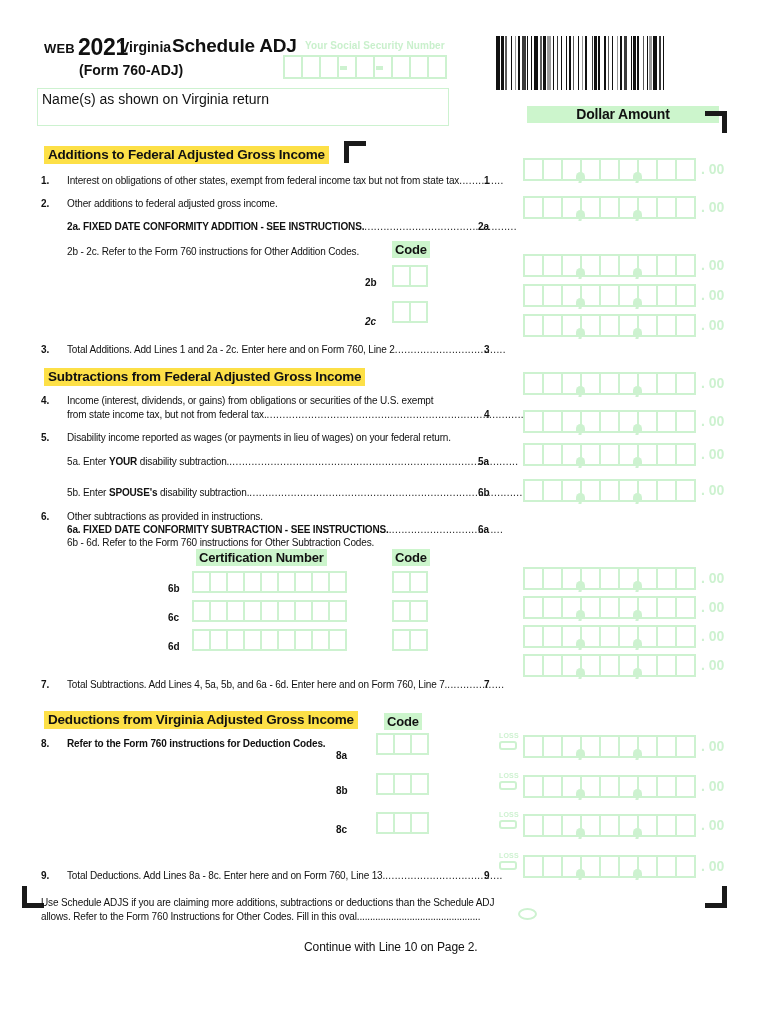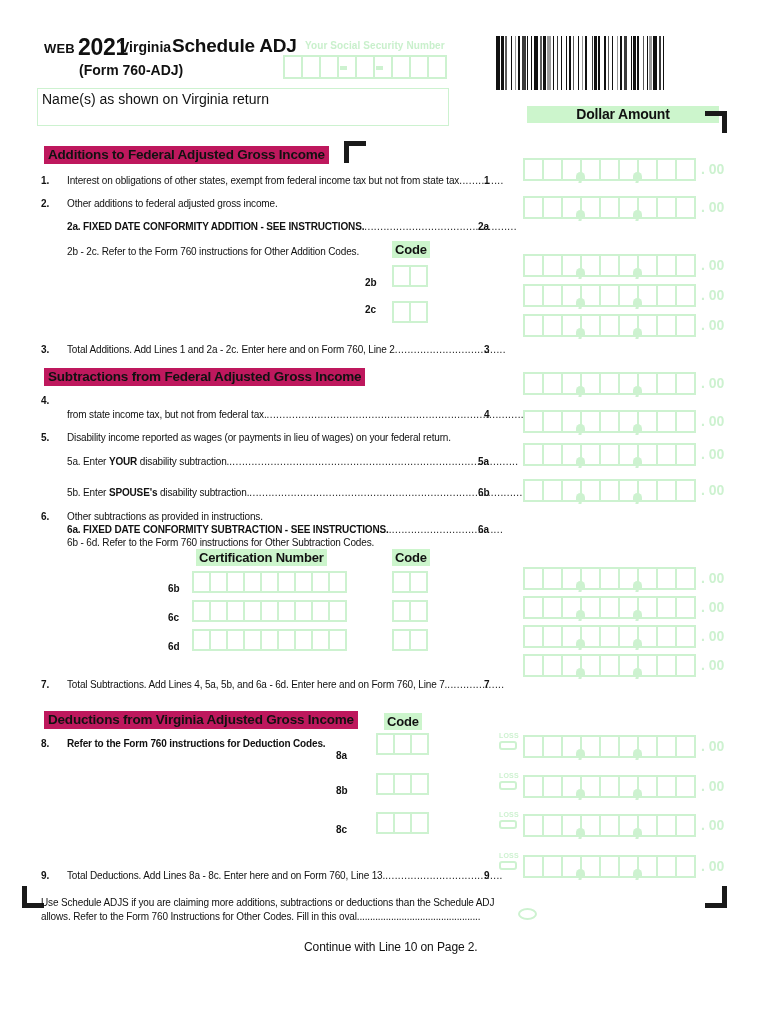--- a/index.html
+++ b/index.html
@@ -81,21 +81,21 @@
 
   
   .corner { position: absolute; }
   .corner span { position: absolute; background: #1a1a1a; }
   .corner .h { width: 22px; height: 5px; }
   .corner .v { width: 5px; height: 22px; }
 
   
   .sec-bar {
     position: absolute;
-    background: #be185d;
+    background: #fde047;
     font-size: 13.5px; font-weight: bold;
     line-height: 18px; height: 18px;
     padding: 0 4px;
     letter-spacing: -.2px;
     white-space: nowrap;
   }
 
   
   .ln-no { position: absolute; font-size: 10px; font-weight: bold; }
   .ln-tx { position: absolute; font-size: 10px; white-space: nowrap; letter-spacing: -.15px; }
@@ -320,35 +320,36 @@
   <div class="ln-tx" style="left:67px; top:246px;">2b - 2c. Refer to the Form 760 instructions for Other Addition Codes.</div>
 
   <div class="grp-label" style="left:392px; top:241px;">Code</div>
 
   <div class="row-tag" style="left:365px; top:277px;">2b</div>
   <div class="boxrow" id="code-2b" style="left:392px; top:265px;">
       <div class="bx"></div>
       <div class="bx"></div>
     </div>
 
-  <div class="row-tag" style="left:365px; top:304px;">2c</div>
+  <div class="row-tag" style="left:365px; top:316px;font-style:italic;">2c</div>
   <div class="boxrow" id="code-2c" style="left:392px; top:301px;">
       <div class="bx"></div>
       <div class="bx"></div>
     </div>
 
   <div class="ln-no" style="left:41px; top:344px;">3.</div>
   <div class="ln-tx" style="left:67px; top:344px;">
     <span>Total Additions. Add Lines 1 and 2a - 2c. Enter here and on Form 760, Line 2</span><span class="dots">...................................</span>
   </div>
   <div class="ln-end" style="left:484px; top:344px;">3</div>
 
   <div class="sec-bar" style="left:44px; top:368px;">Subtractions from Federal Adjusted Gross Income</div>
 
   <div class="ln-no" style="left:41px; top:395px;">4.</div>
+  <div class="ln-tx" style="left:67px; top:395px;">Income (interest, dividends, or gains) from obligations or securities of the U.S. exempt</div>
   <div class="ln-tx" style="left:67px; top:409px;">
     <span>from state income tax, but not from federal tax.</span><span class="dots">.......................................................................................</span>
   </div>
   <div class="ln-end" style="left:484px; top:409px;">4</div>
 
   <div class="ln-no" style="left:41px; top:432px;">5.</div>
   <div class="ln-tx" style="left:67px; top:432px;">Disability income reported as wages (or payments in lieu of wages) on your federal return.</div>
 
   <div class="ln-tx" style="left:67px; top:456px;">
     <span>5a. Enter </span><b>YOUR</b><span> disability subtraction.</span><span class="dots">...........................................................................................</span>

